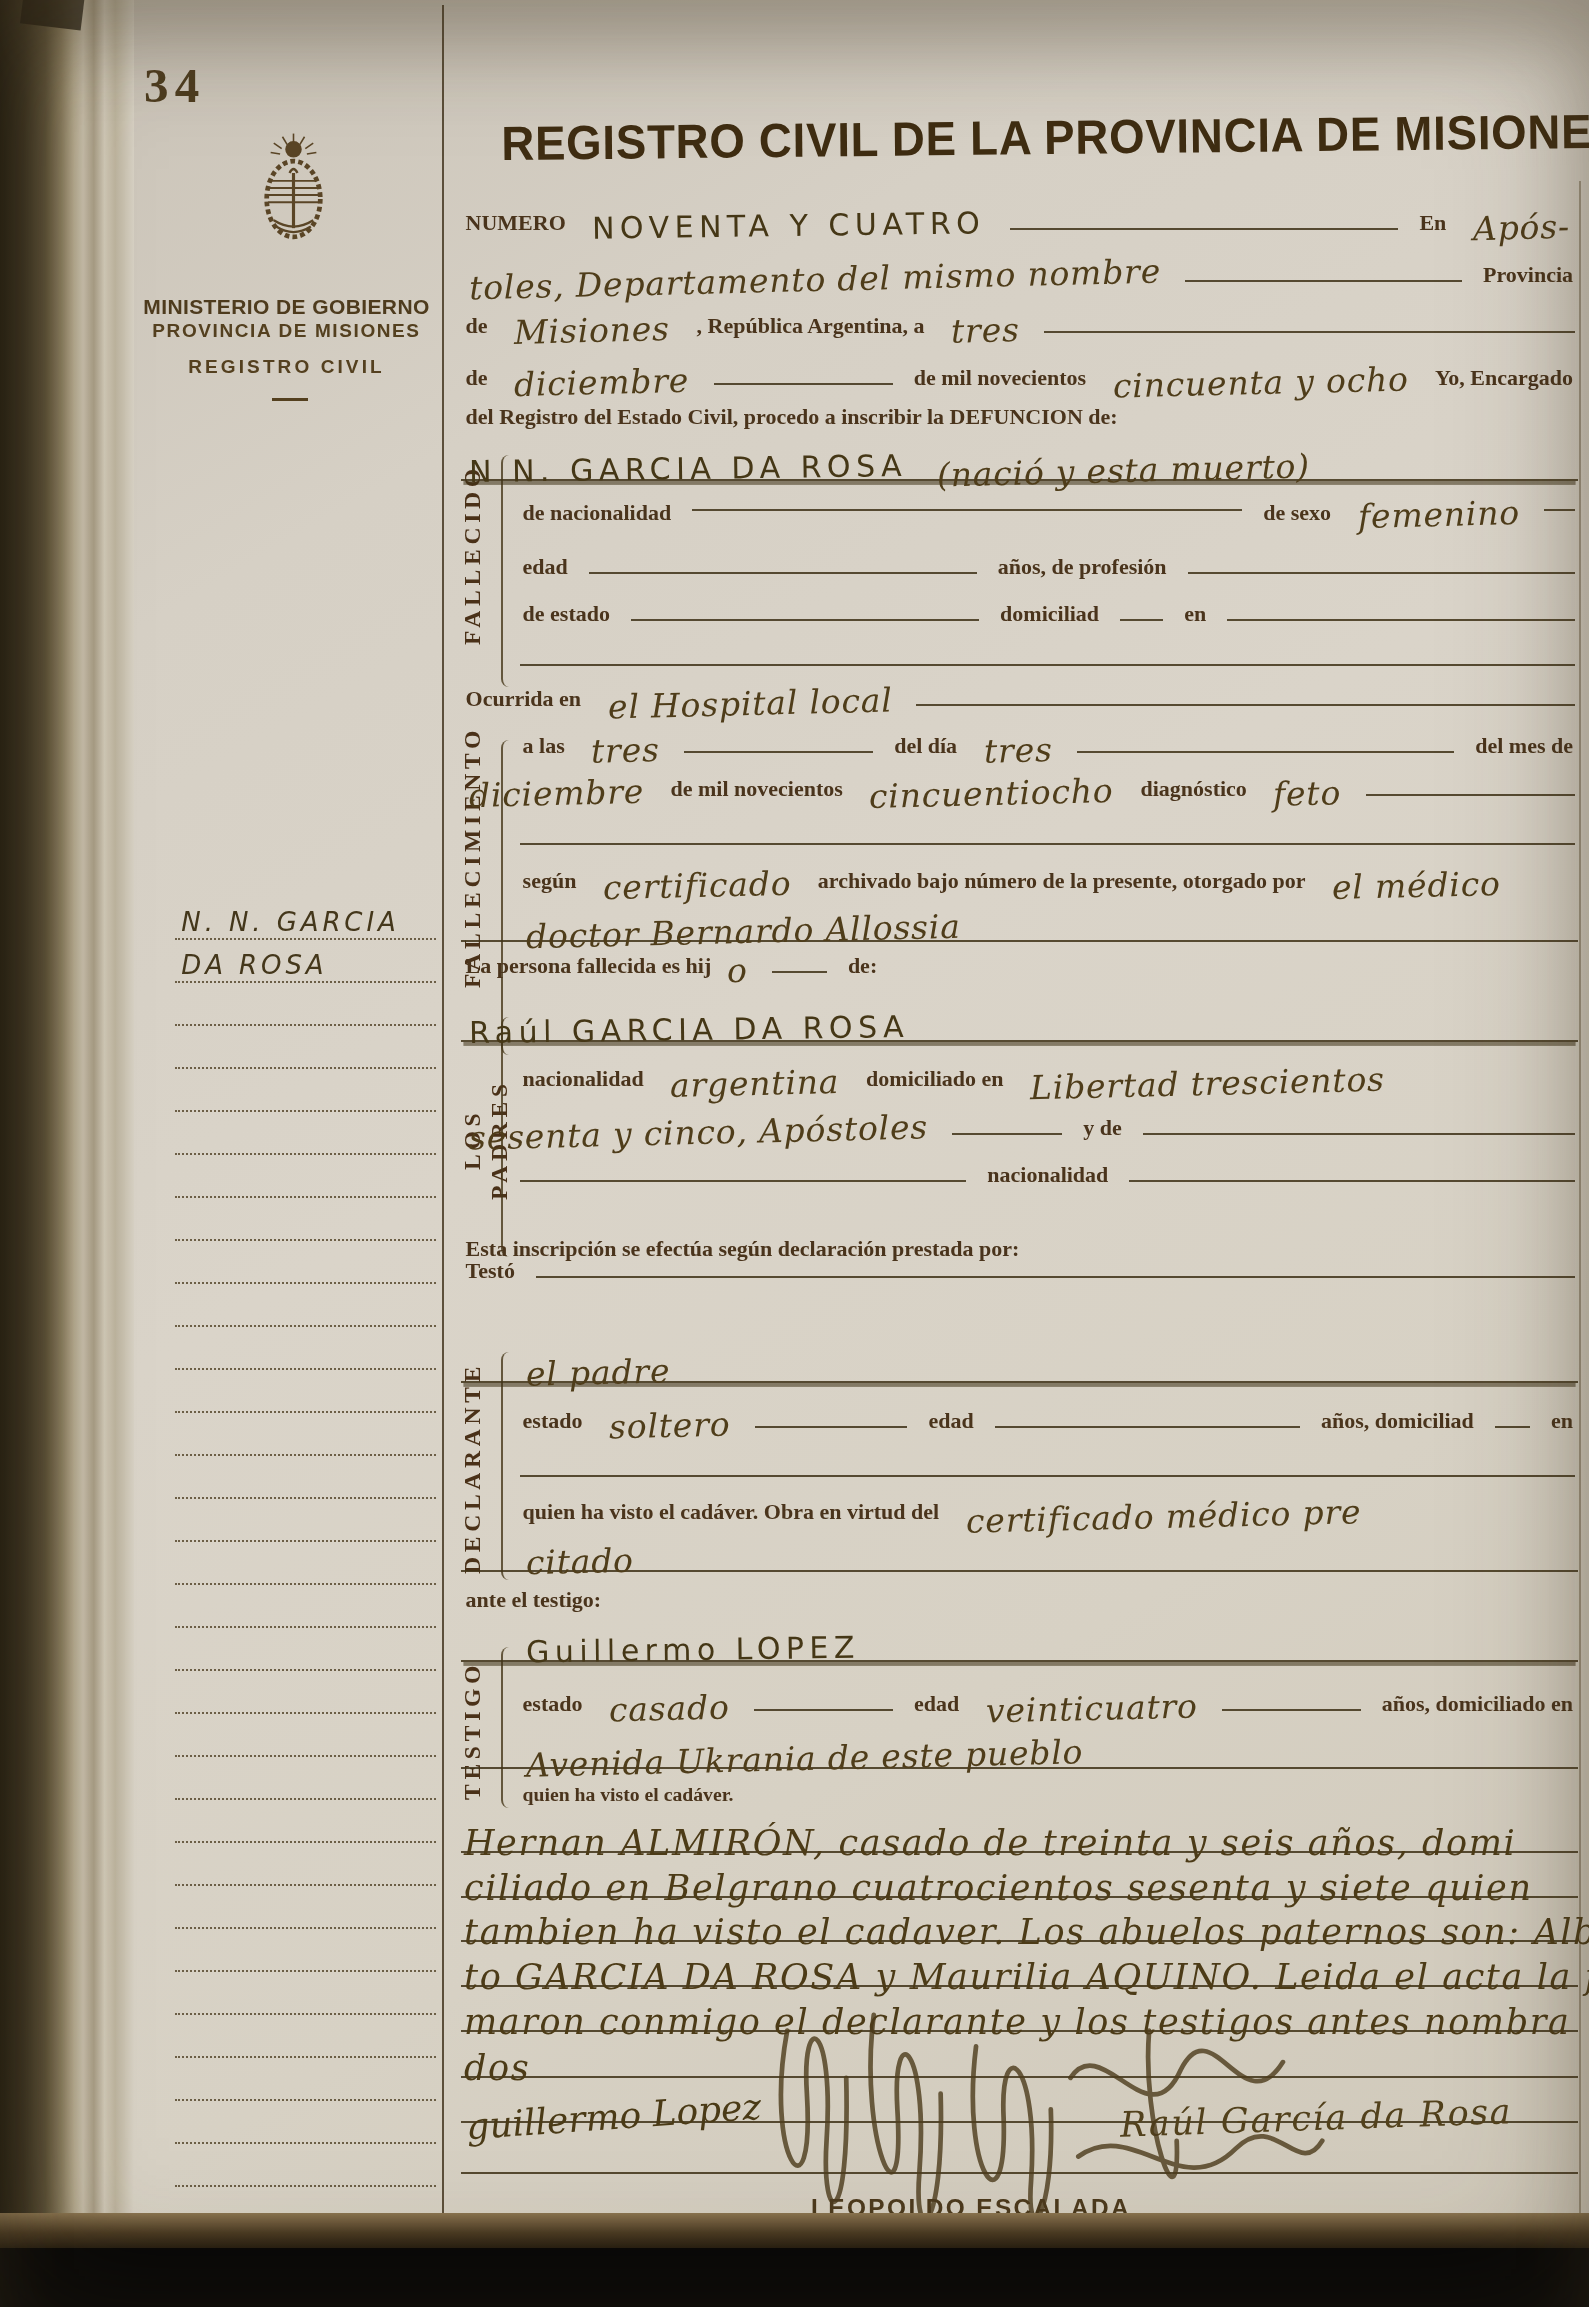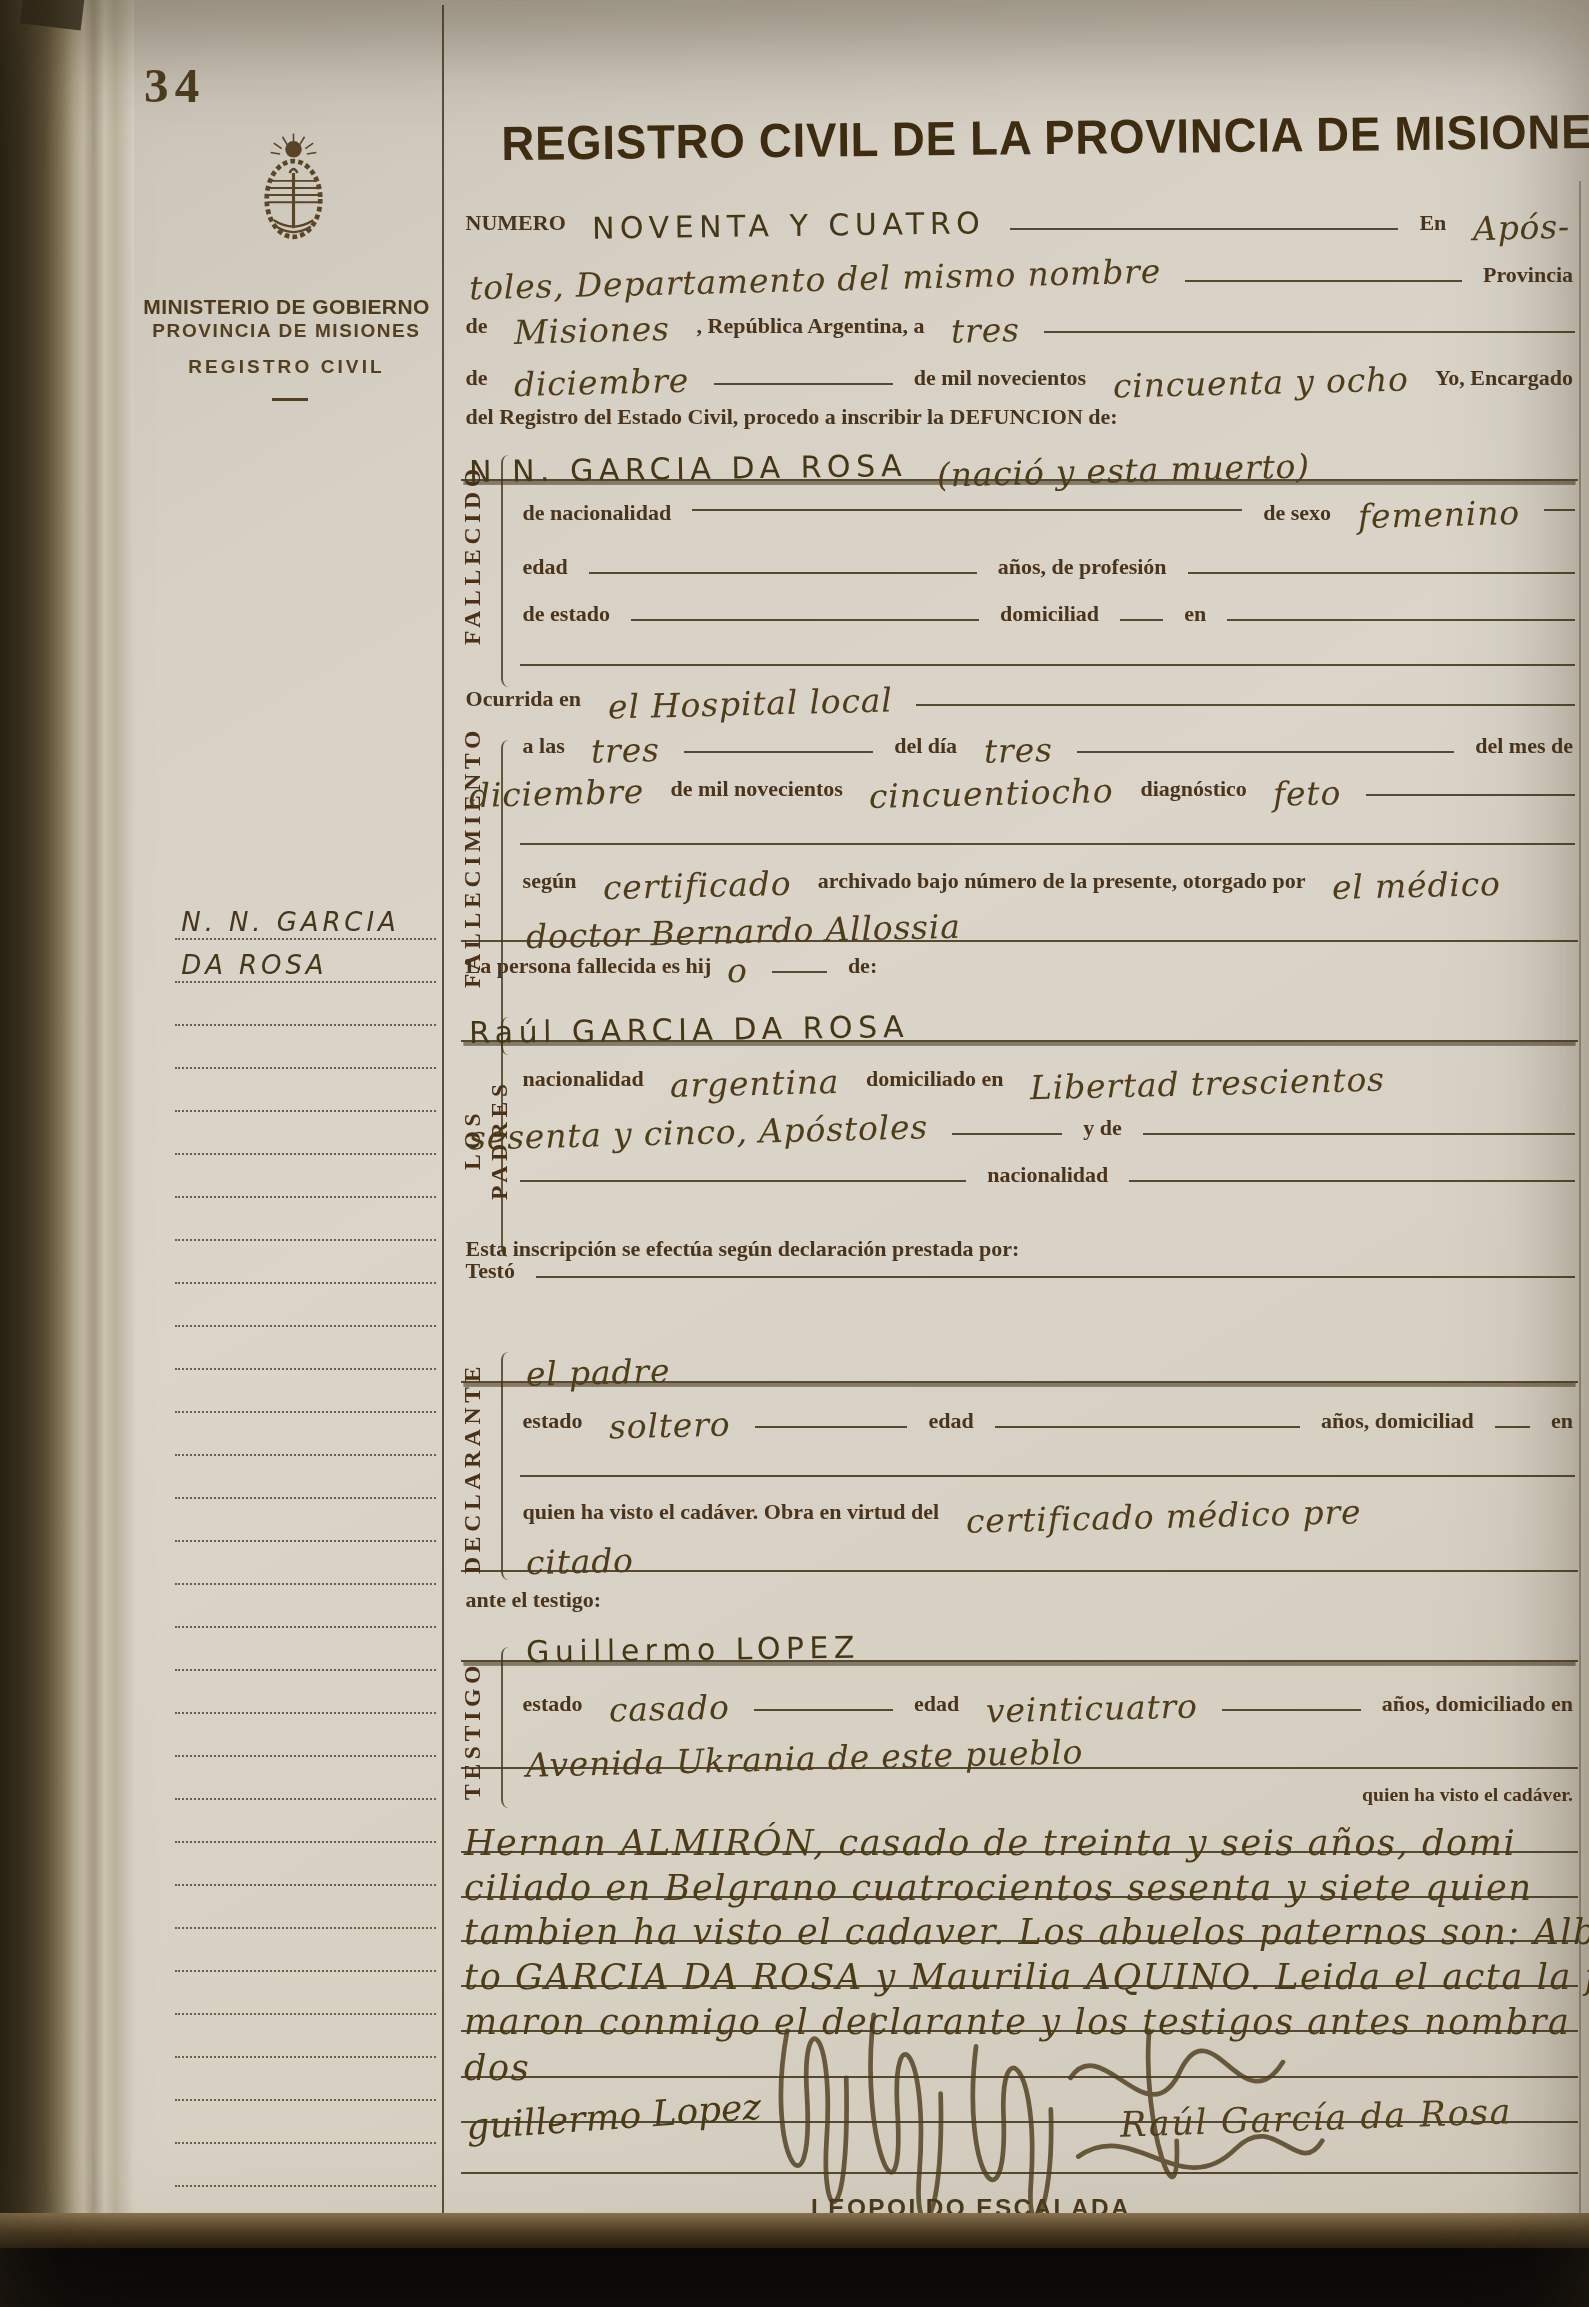--- a/index.html
+++ b/index.html
@@ -322,21 +322,21 @@
       <span class="hw">casado</span>
       <span class="fl"></span>
       <span class="p">edad</span>
       <span class="hw">veinticuatro</span>
       <span class="fl"></span>
       <span class="p">años, domiciliado en</span>
     </div>
     <div class="fline ul1 ind" style="top:1729px;">
       <span class="hw">Avenida Ukrania de este pueblo</span>
     </div>
-    <div class="fline ind" style="top:1768px;justify-content:flex-end;">
+    <div class="fline ind" style="top:1768px;">
       <span class="p sm">quien ha visto el cadáver.</span>
     </div>
     <div class="fline ul1" style="top:1813px;">
       <span class="hwp">Hernan ALMIRÓN, casado de treinta y seis años, domi</span>
     </div>
     <div class="fline ul1" style="top:1858px;">
       <span class="hwp">ciliado en Belgrano cuatrocientos sesenta y siete quien</span>
     </div>
     <div class="fline ul1" style="top:1902px;">
       <span class="hwp">tambien ha visto el cadaver. Los abuelos paternos son: Alber</span>

